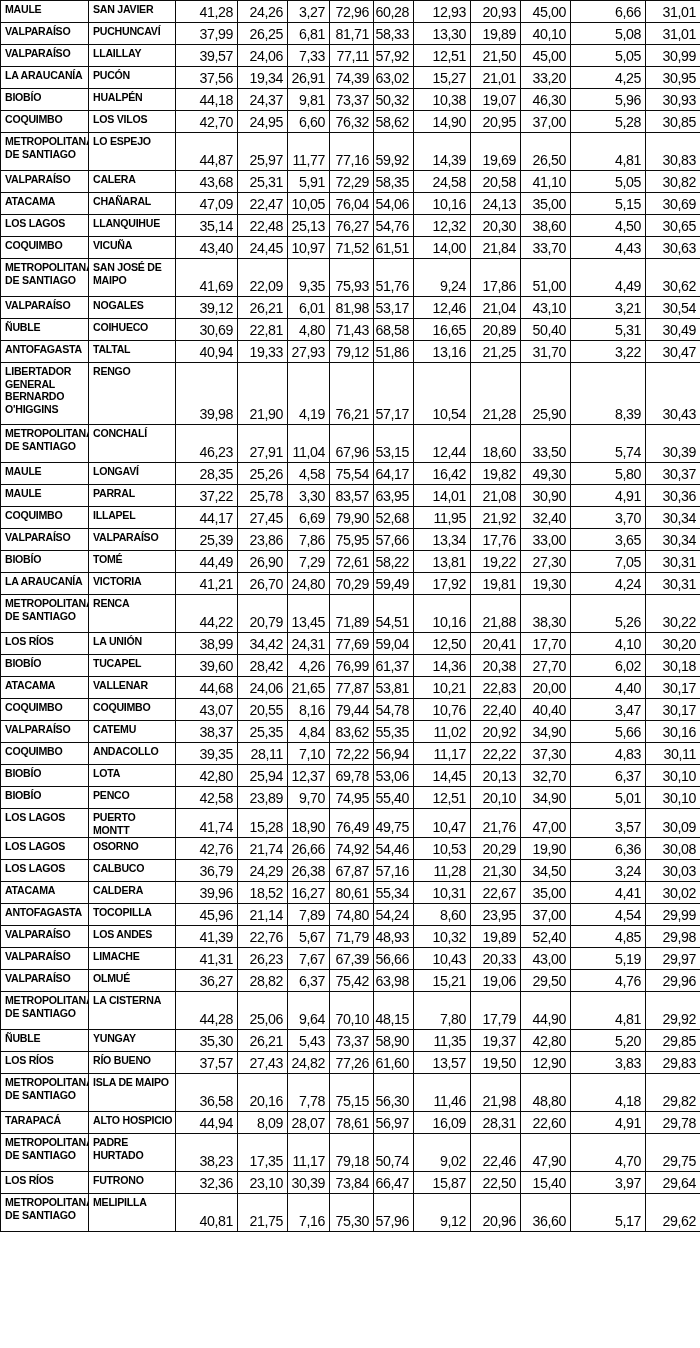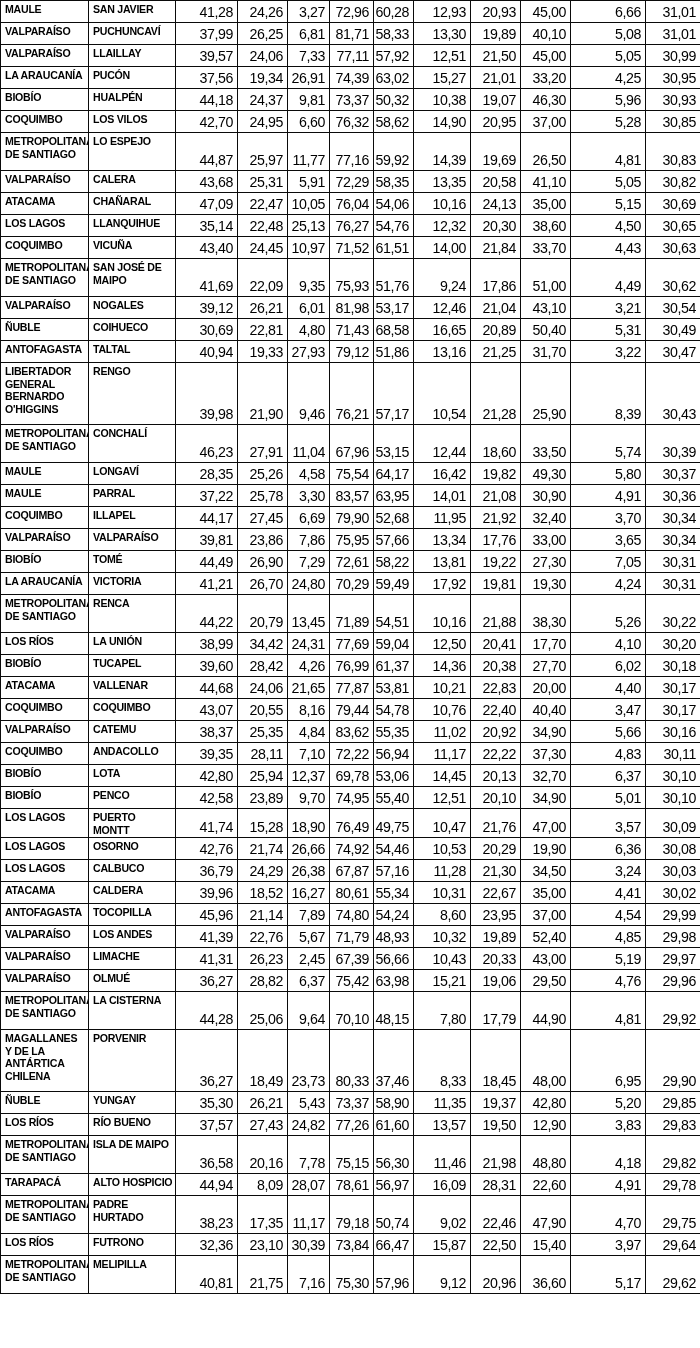--- a/index.html
+++ b/index.html
@@ -157,21 +157,21 @@
         <td class="val" data-name="value-cell">30,83</td>
       </tr>
       <tr class="rs" data-name="table-row">
         <td class="lab" data-name="region-cell">VALPARAÍSO</td>
         <td class="lab" data-name="commune-cell">CALERA</td>
         <td class="val" data-name="value-cell">43,68</td>
         <td class="val" data-name="value-cell">25,31</td>
         <td class="val" data-name="value-cell">5,91</td>
         <td class="val" data-name="value-cell">72,29</td>
         <td class="val" data-name="value-cell">58,35</td>
-        <td class="val" data-name="value-cell">13,35</td>
+        <td class="val" data-name="value-cell">24,58</td>
         <td class="val" data-name="value-cell">20,58</td>
         <td class="val" data-name="value-cell">41,10</td>
         <td class="val" data-name="value-cell">5,05</td>
         <td class="val" data-name="value-cell">30,82</td>
       </tr>
       <tr class="rs" data-name="table-row">
         <td class="lab" data-name="region-cell">ATACAMA</td>
         <td class="lab" data-name="commune-cell">CHAÑARAL</td>
         <td class="val" data-name="value-cell">47,09</td>
         <td class="val" data-name="value-cell">22,47</td>
@@ -266,21 +266,21 @@
         <td class="val" data-name="value-cell">21,25</td>
         <td class="val" data-name="value-cell">31,70</td>
         <td class="val" data-name="value-cell">3,22</td>
         <td class="val" data-name="value-cell">30,47</td>
       </tr>
       <tr class="rt" data-name="table-row">
         <td class="lab" data-name="region-cell">LIBERTADOR GENERAL BERNARDO O'HIGGINS</td>
         <td class="lab" data-name="commune-cell">RENGO</td>
         <td class="val" data-name="value-cell">39,98</td>
         <td class="val" data-name="value-cell">21,90</td>
-        <td class="val" data-name="value-cell">9,46</td>
+        <td class="val" data-name="value-cell">4,19</td>
         <td class="val" data-name="value-cell">76,21</td>
         <td class="val" data-name="value-cell">57,17</td>
         <td class="val" data-name="value-cell">10,54</td>
         <td class="val" data-name="value-cell">21,28</td>
         <td class="val" data-name="value-cell">25,90</td>
         <td class="val" data-name="value-cell">8,39</td>
         <td class="val" data-name="value-cell">30,43</td>
       </tr>
       <tr class="rd" data-name="table-row">
         <td class="lab" data-name="region-cell">METROPOLITANA DE SANTIAGO</td>
@@ -334,21 +334,21 @@
         <td class="val" data-name="value-cell">52,68</td>
         <td class="val" data-name="value-cell">11,95</td>
         <td class="val" data-name="value-cell">21,92</td>
         <td class="val" data-name="value-cell">32,40</td>
         <td class="val" data-name="value-cell">3,70</td>
         <td class="val" data-name="value-cell">30,34</td>
       </tr>
       <tr class="rs" data-name="table-row">
         <td class="lab" data-name="region-cell">VALPARAÍSO</td>
         <td class="lab" data-name="commune-cell">VALPARAÍSO</td>
-        <td class="val" data-name="value-cell">39,81</td>
+        <td class="val" data-name="value-cell">25,39</td>
         <td class="val" data-name="value-cell">23,86</td>
         <td class="val" data-name="value-cell">7,86</td>
         <td class="val" data-name="value-cell">75,95</td>
         <td class="val" data-name="value-cell">57,66</td>
         <td class="val" data-name="value-cell">13,34</td>
         <td class="val" data-name="value-cell">17,76</td>
         <td class="val" data-name="value-cell">33,00</td>
         <td class="val" data-name="value-cell">3,65</td>
         <td class="val" data-name="value-cell">30,34</td>
       </tr>
@@ -588,21 +588,21 @@
         <td class="val" data-name="value-cell">19,89</td>
         <td class="val" data-name="value-cell">52,40</td>
         <td class="val" data-name="value-cell">4,85</td>
         <td class="val" data-name="value-cell">29,98</td>
       </tr>
       <tr class="rs" data-name="table-row">
         <td class="lab" data-name="region-cell">VALPARAÍSO</td>
         <td class="lab" data-name="commune-cell">LIMACHE</td>
         <td class="val" data-name="value-cell">41,31</td>
         <td class="val" data-name="value-cell">26,23</td>
-        <td class="val" data-name="value-cell">2,45</td>
+        <td class="val" data-name="value-cell">7,67</td>
         <td class="val" data-name="value-cell">67,39</td>
         <td class="val" data-name="value-cell">56,66</td>
         <td class="val" data-name="value-cell">10,43</td>
         <td class="val" data-name="value-cell">20,33</td>
         <td class="val" data-name="value-cell">43,00</td>
         <td class="val" data-name="value-cell">5,19</td>
         <td class="val" data-name="value-cell">29,97</td>
       </tr>
       <tr class="rs" data-name="table-row">
         <td class="lab" data-name="region-cell">VALPARAÍSO</td>
@@ -625,34 +625,20 @@
         <td class="val" data-name="value-cell">25,06</td>
         <td class="val" data-name="value-cell">9,64</td>
         <td class="val" data-name="value-cell">70,10</td>
         <td class="val" data-name="value-cell">48,15</td>
         <td class="val" data-name="value-cell">7,80</td>
         <td class="val" data-name="value-cell">17,79</td>
         <td class="val" data-name="value-cell">44,90</td>
         <td class="val" data-name="value-cell">4,81</td>
         <td class="val" data-name="value-cell">29,92</td>
       </tr>
-      <tr class="rt" data-name="table-row">
-        <td class="lab" data-name="region-cell">MAGALLANES Y DE LA ANTÁRTICA CHILENA</td>
-        <td class="lab" data-name="commune-cell">PORVENIR</td>
-        <td class="val" data-name="value-cell">36,27</td>
-        <td class="val" data-name="value-cell">18,49</td>
-        <td class="val" data-name="value-cell">23,73</td>
-        <td class="val" data-name="value-cell">80,33</td>
-        <td class="val" data-name="value-cell">37,46</td>
-        <td class="val" data-name="value-cell">8,33</td>
-        <td class="val" data-name="value-cell">18,45</td>
-        <td class="val" data-name="value-cell">48,00</td>
-        <td class="val" data-name="value-cell">6,95</td>
-        <td class="val" data-name="value-cell">29,90</td>
-      </tr>
       <tr class="rs" data-name="table-row">
         <td class="lab" data-name="region-cell">ÑUBLE</td>
         <td class="lab" data-name="commune-cell">YUNGAY</td>
         <td class="val" data-name="value-cell">35,30</td>
         <td class="val" data-name="value-cell">26,21</td>
         <td class="val" data-name="value-cell">5,43</td>
         <td class="val" data-name="value-cell">73,37</td>
         <td class="val" data-name="value-cell">58,90</td>
         <td class="val" data-name="value-cell">11,35</td>
         <td class="val" data-name="value-cell">19,37</td>

